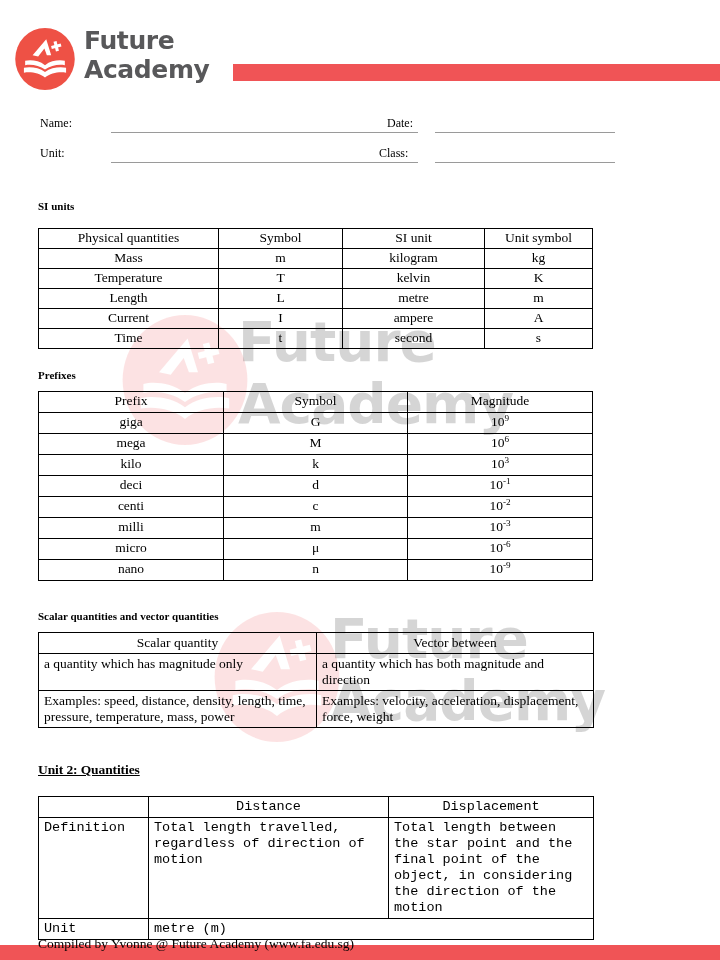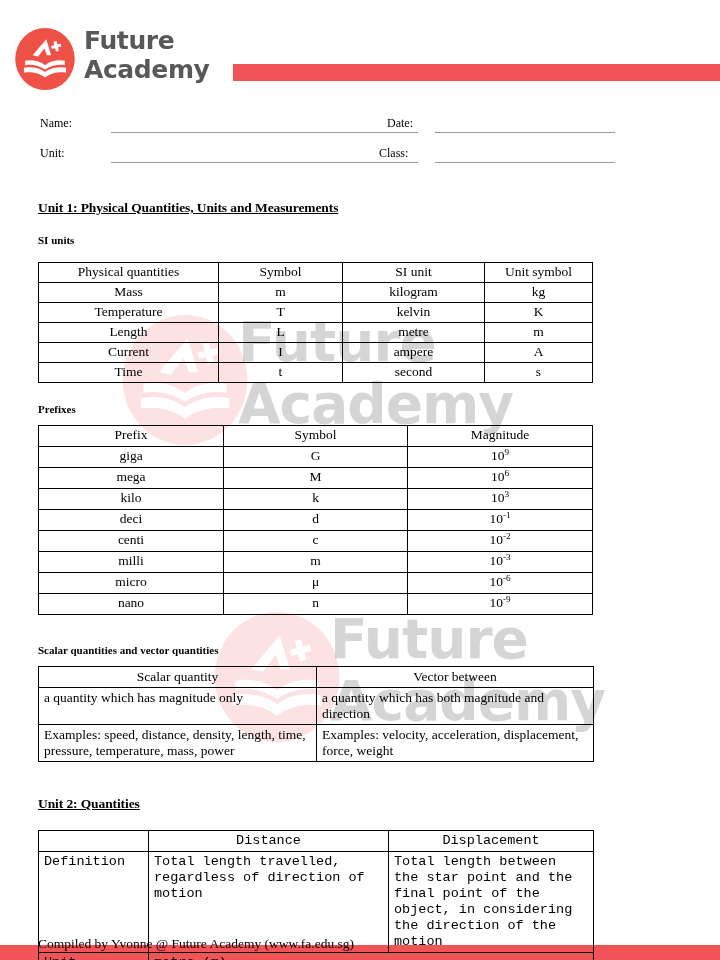--- a/index.html
+++ b/index.html
@@ -260,21 +260,20 @@
     <div class="field-row">
       <span class="field-label lbl-unit">Unit:</span>
       <span class="field-line line-unit"></span>
       <span class="field-label lbl-class">Class:</span>
       <span class="field-line line-class"></span>
     </div>
   </div>
 
   <div class="content">
 
-    <div class="unit-heading">Unit 1: Physical Quantities, Units and Measurements</div>
 
     <div class="sub-heading">SI units</div>
     <table class="doc" id="table-si">
       <colgroup>
         <col style="width:180px">
           <col style="width:124px">
           <col style="width:142px">
           <col style="width:108px">
       </colgroup>
       <tbody id="si-body">

